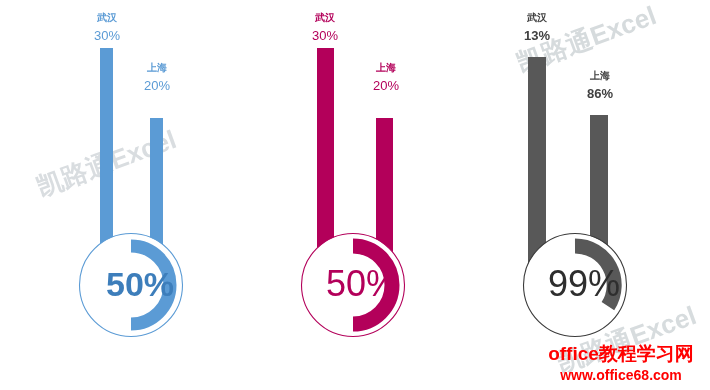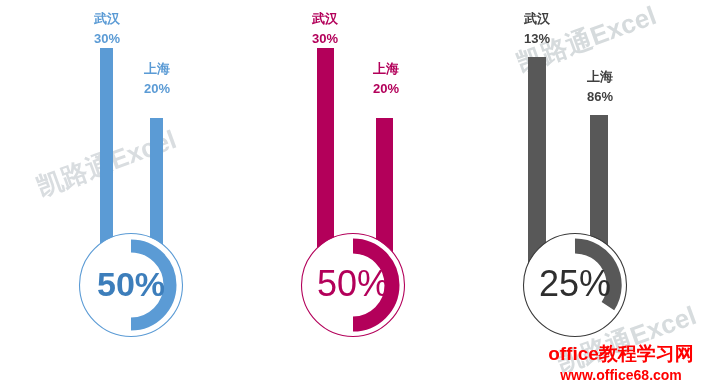--- a/index.html
+++ b/index.html
@@ -36,49 +36,49 @@
   
   .lbl {
     position: absolute;
     text-align: center;
     white-space: nowrap;
     line-height: 1.15;
     letter-spacing: 0px;
   }
   .lbl .city {
     display: block;
-    font-size: 13px;
+    font-size: 10px;
     font-weight: 700;
     margin-bottom: 5px;
   }
   .lbl .pct {
     display: block;
     font-size: 13px;
-    font-weight: 700;
+    font-weight: 400;
   }
 
   
   .panel-3 .lbl .city,
   .panel-3 .lbl .pct { font-weight: 700; }
 
   
   .bar {
     position: absolute;
     bottom: 105px;
   }
 
   
   .donut {
     position: absolute;
   }
   .donut svg { display: block; overflow: visible; }
 
   .donut-value {
     position: absolute;
-    left: 0;
+    left: 9px;
     width: 106px;
     text-align: center;
     font-size: 34px;
     line-height: 1;
   }
 
   
   .wm {
     position: absolute;
     font-size: 26px;
@@ -183,21 +183,21 @@
     </div>
 
     <div class="bar" style="left:76px; height:228px; width:18px; background:#585858;"></div>
     <div class="bar" style="left:138px; height:170px; width:18px; background:#585858;"></div>
 
     <div class="donut" style="left:70px; top:232px; width:106px; height:106px;">
       <svg width="106" height="106" viewBox="0 0 106 106" aria-hidden="true">
         <circle cx="53" cy="53" r="51.5" fill="#ffffff" stroke="#3a3a3a" stroke-width="1.1"></circle>
         <path d="M 53 14 A 39 39 0 0 1 85.92 74.2" fill="none" stroke="#585858" stroke-width="15" stroke-linecap="butt"></path>
       </svg>
-      <div class="donut-value" style="top:34px; color:#2e2e2e; font-weight:400; font-size:36px;">25%</div>
+      <div class="donut-value" style="top:34px; color:#2e2e2e; font-weight:400; font-size:36px;">99%</div>
     </div>
   </div>
 
   <div class="brand" style="left:546px; top:344px; width:150px;">
     <div class="brand-title">office教程学习网</div>
     <div class="brand-url">www.office68.com</div>
   </div>
 
 </div>
 

